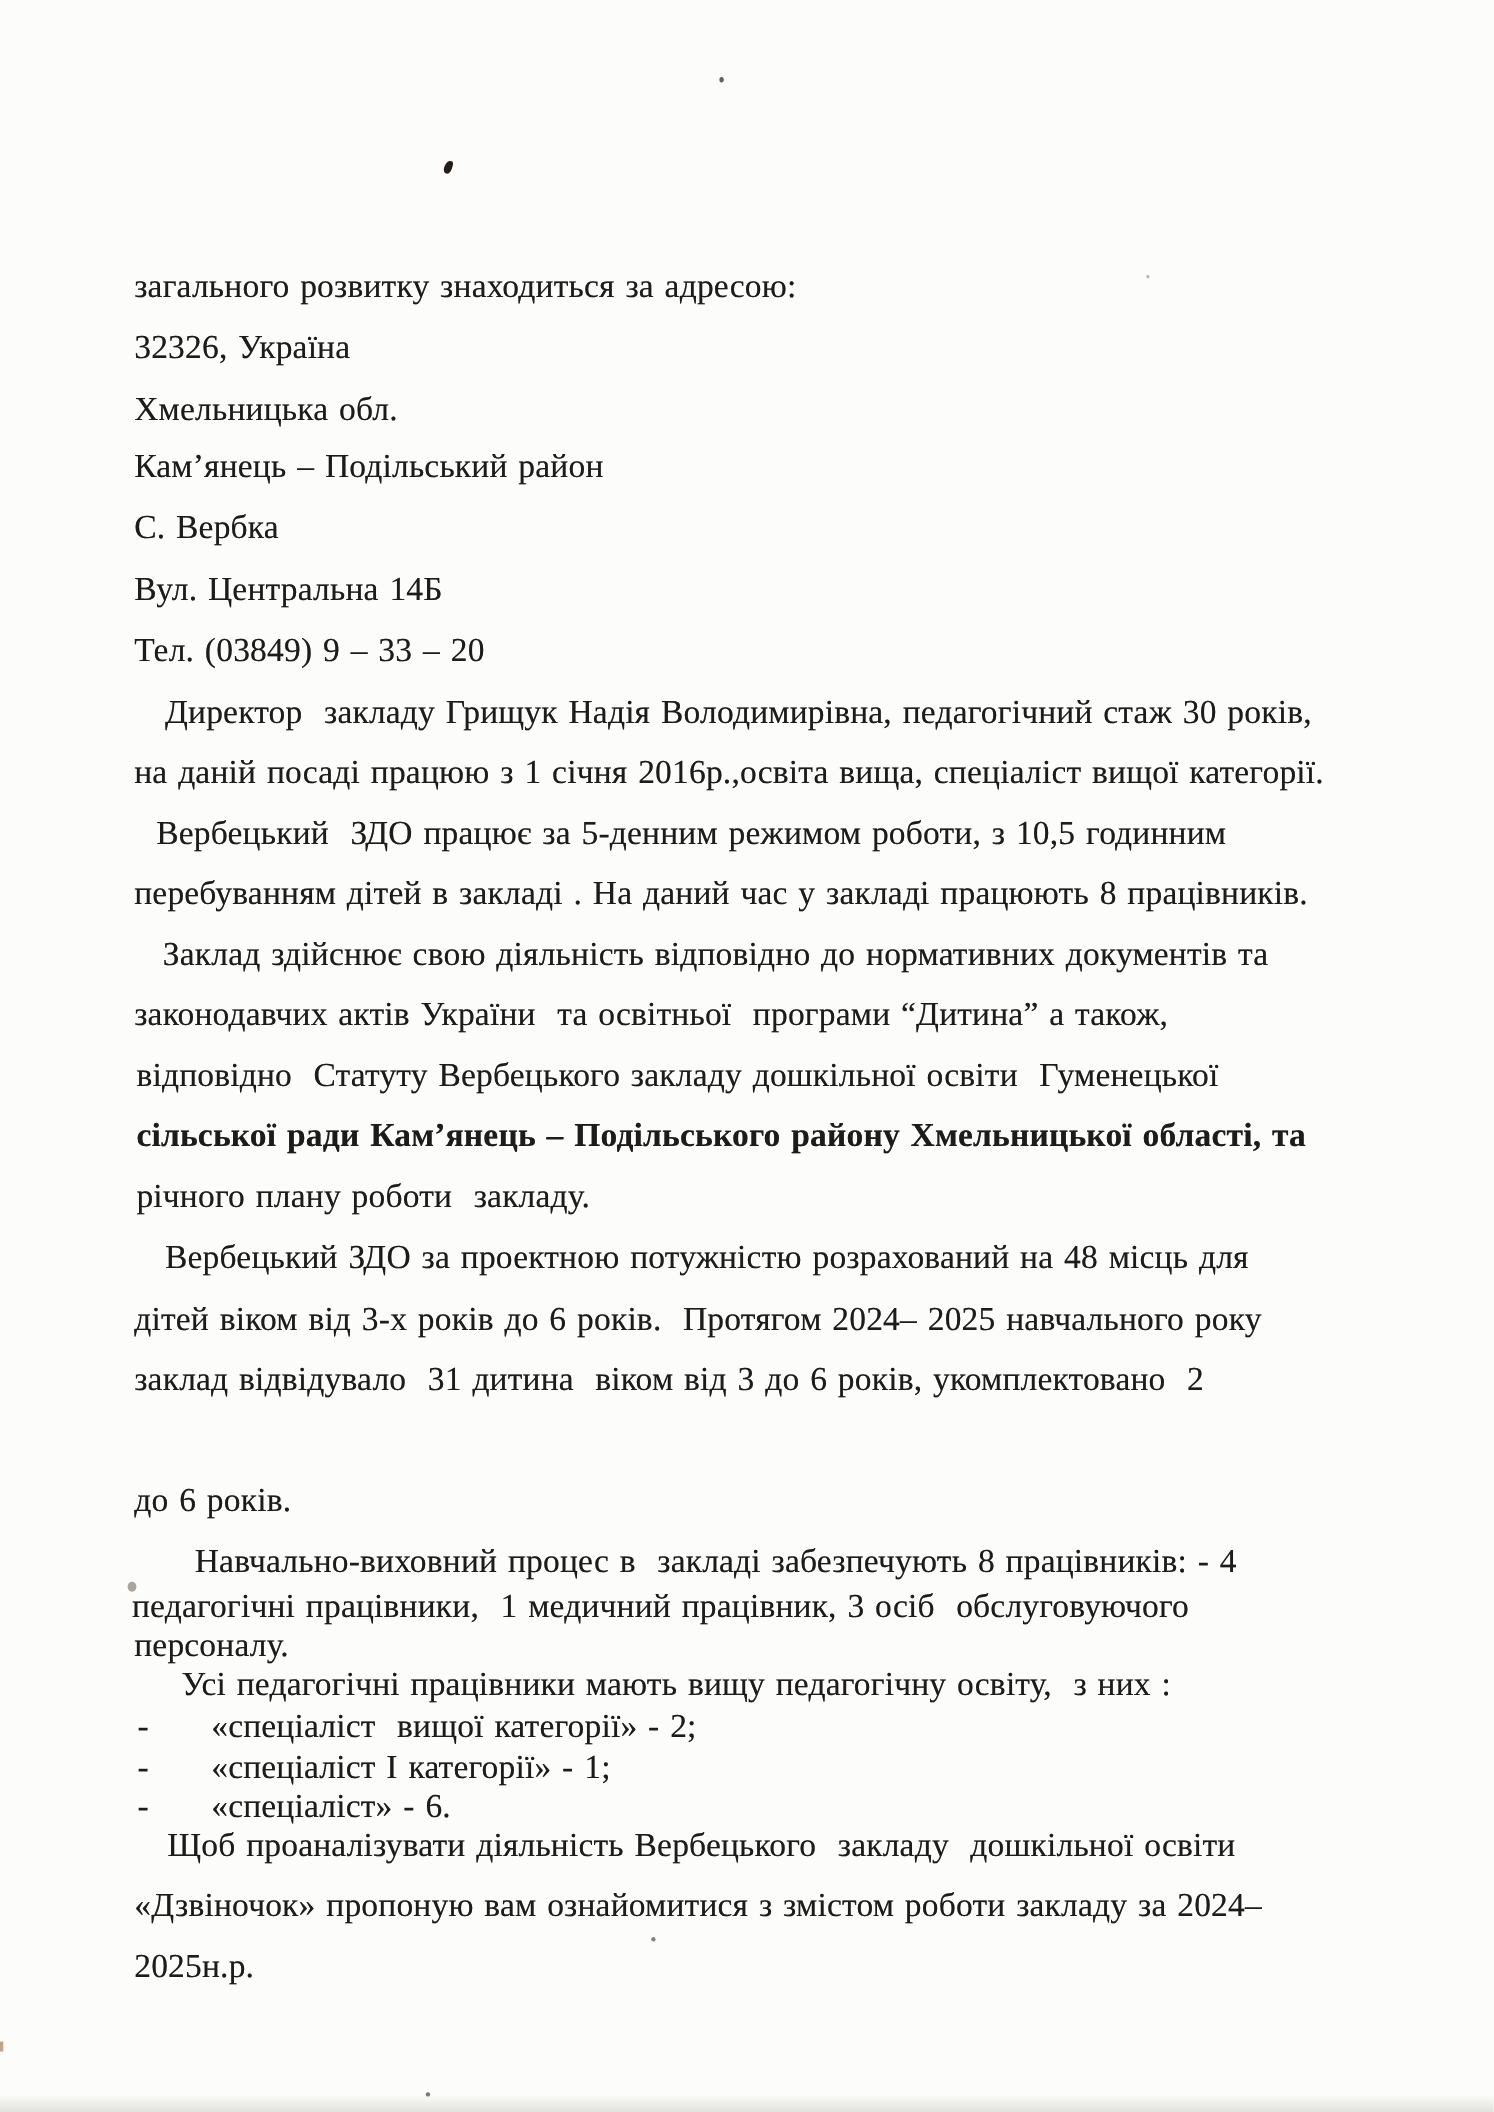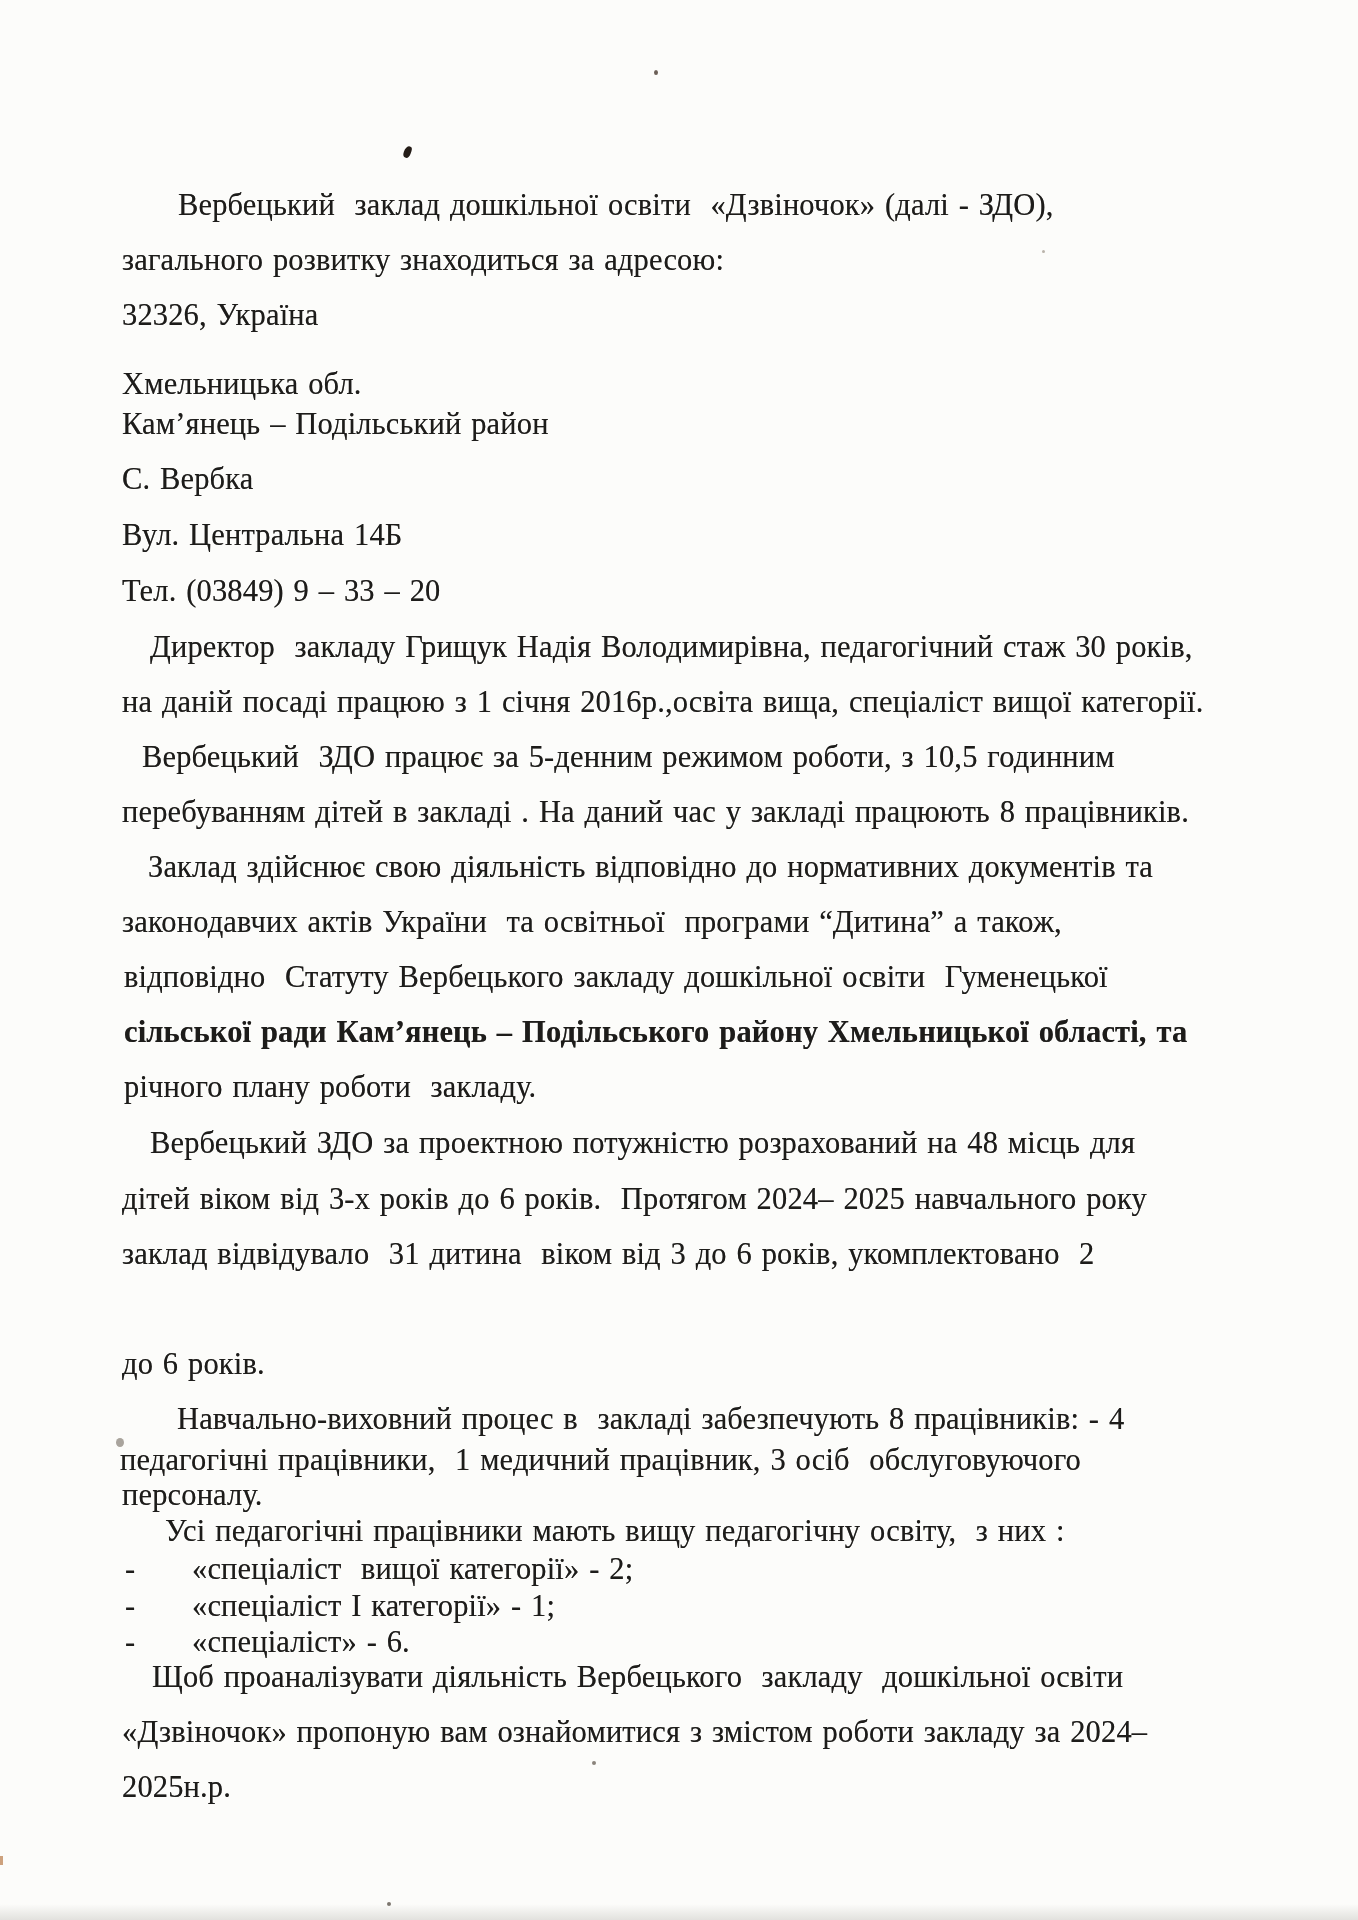--- a/index.html
+++ b/index.html
@@ -58,25 +58,24 @@
 
   <div class="ink comma" style="left:404px; top:146px;"></div>
   <div class="ink dot" style="left:654px; top:70px; width:4px; height:5px; background:#6b5f57;"></div>
   <div class="ink dot" style="left:116px; top:1438px; width:8px; height:9px; background:#9a948c; opacity:0.85;"></div>
   <div class="ink dot" style="left:592px; top:1761px; width:4px; height:4px; background:#8a837b;"></div>
   <div class="ink dot" style="left:387px; top:1902px; width:4px; height:4px; background:#7d766e;"></div>
   <div class="ink" style="left:0px; top:1856px; width:3px; height:9px; background:#c08a5e; opacity:0.8;"></div>
   <div class="ink dot" style="left:1042px; top:250px; width:3px; height:3px; background:#b9b3aa;"></div>
   <div class="bottom-shade"></div>
 
-  <div class="line" style="top:187px; left:178px;">Вербецький  заклад дошкільної освіти  «Дзвіночок» (далі - ЗДО),</div>
   <div class="line" style="top:242px; left:122px;">загального розвитку знаходиться за адресою:</div>
 
   <div class="line" style="top:297px; left:122px;">32326, Україна</div>
-  <div class="line" style="top:366px; left:122px;">Хмельницька обл.</div>
+  <div class="line" style="top:354px; left:122px;">Хмельницька обл.</div>
   <div class="line" style="top:406px; left:122px;">Кам’янець – Подільський район</div>
   <div class="line" style="top:461px; left:122px;">С. Вербка</div>
   <div class="line" style="top:517px; left:122px;">Вул. Центральна 14Б</div>
   <div class="line" style="top:573px; left:122px;">Тел. (03849) 9 – 33 – 20</div>
 
   <div class="line" style="top:629px; left:150px;">Директор  закладу Грищук Надія Володимирівна, педагогічний стаж 30 років,</div>
   <div class="line" style="top:684px; left:122px;">на даній посаді працюю з 1 січня 2016р.,освіта вища, спеціаліст вищої категорії.</div>
 
   <div class="line" style="top:739px; left:142px;">Вербецький  ЗДО працює за 5-денним режимом роботи, з 10,5 годинним</div>
   <div class="line" style="top:794px; left:122px;">перебуванням дітей в закладі . На даний час у закладі працюють 8 працівників.</div>

